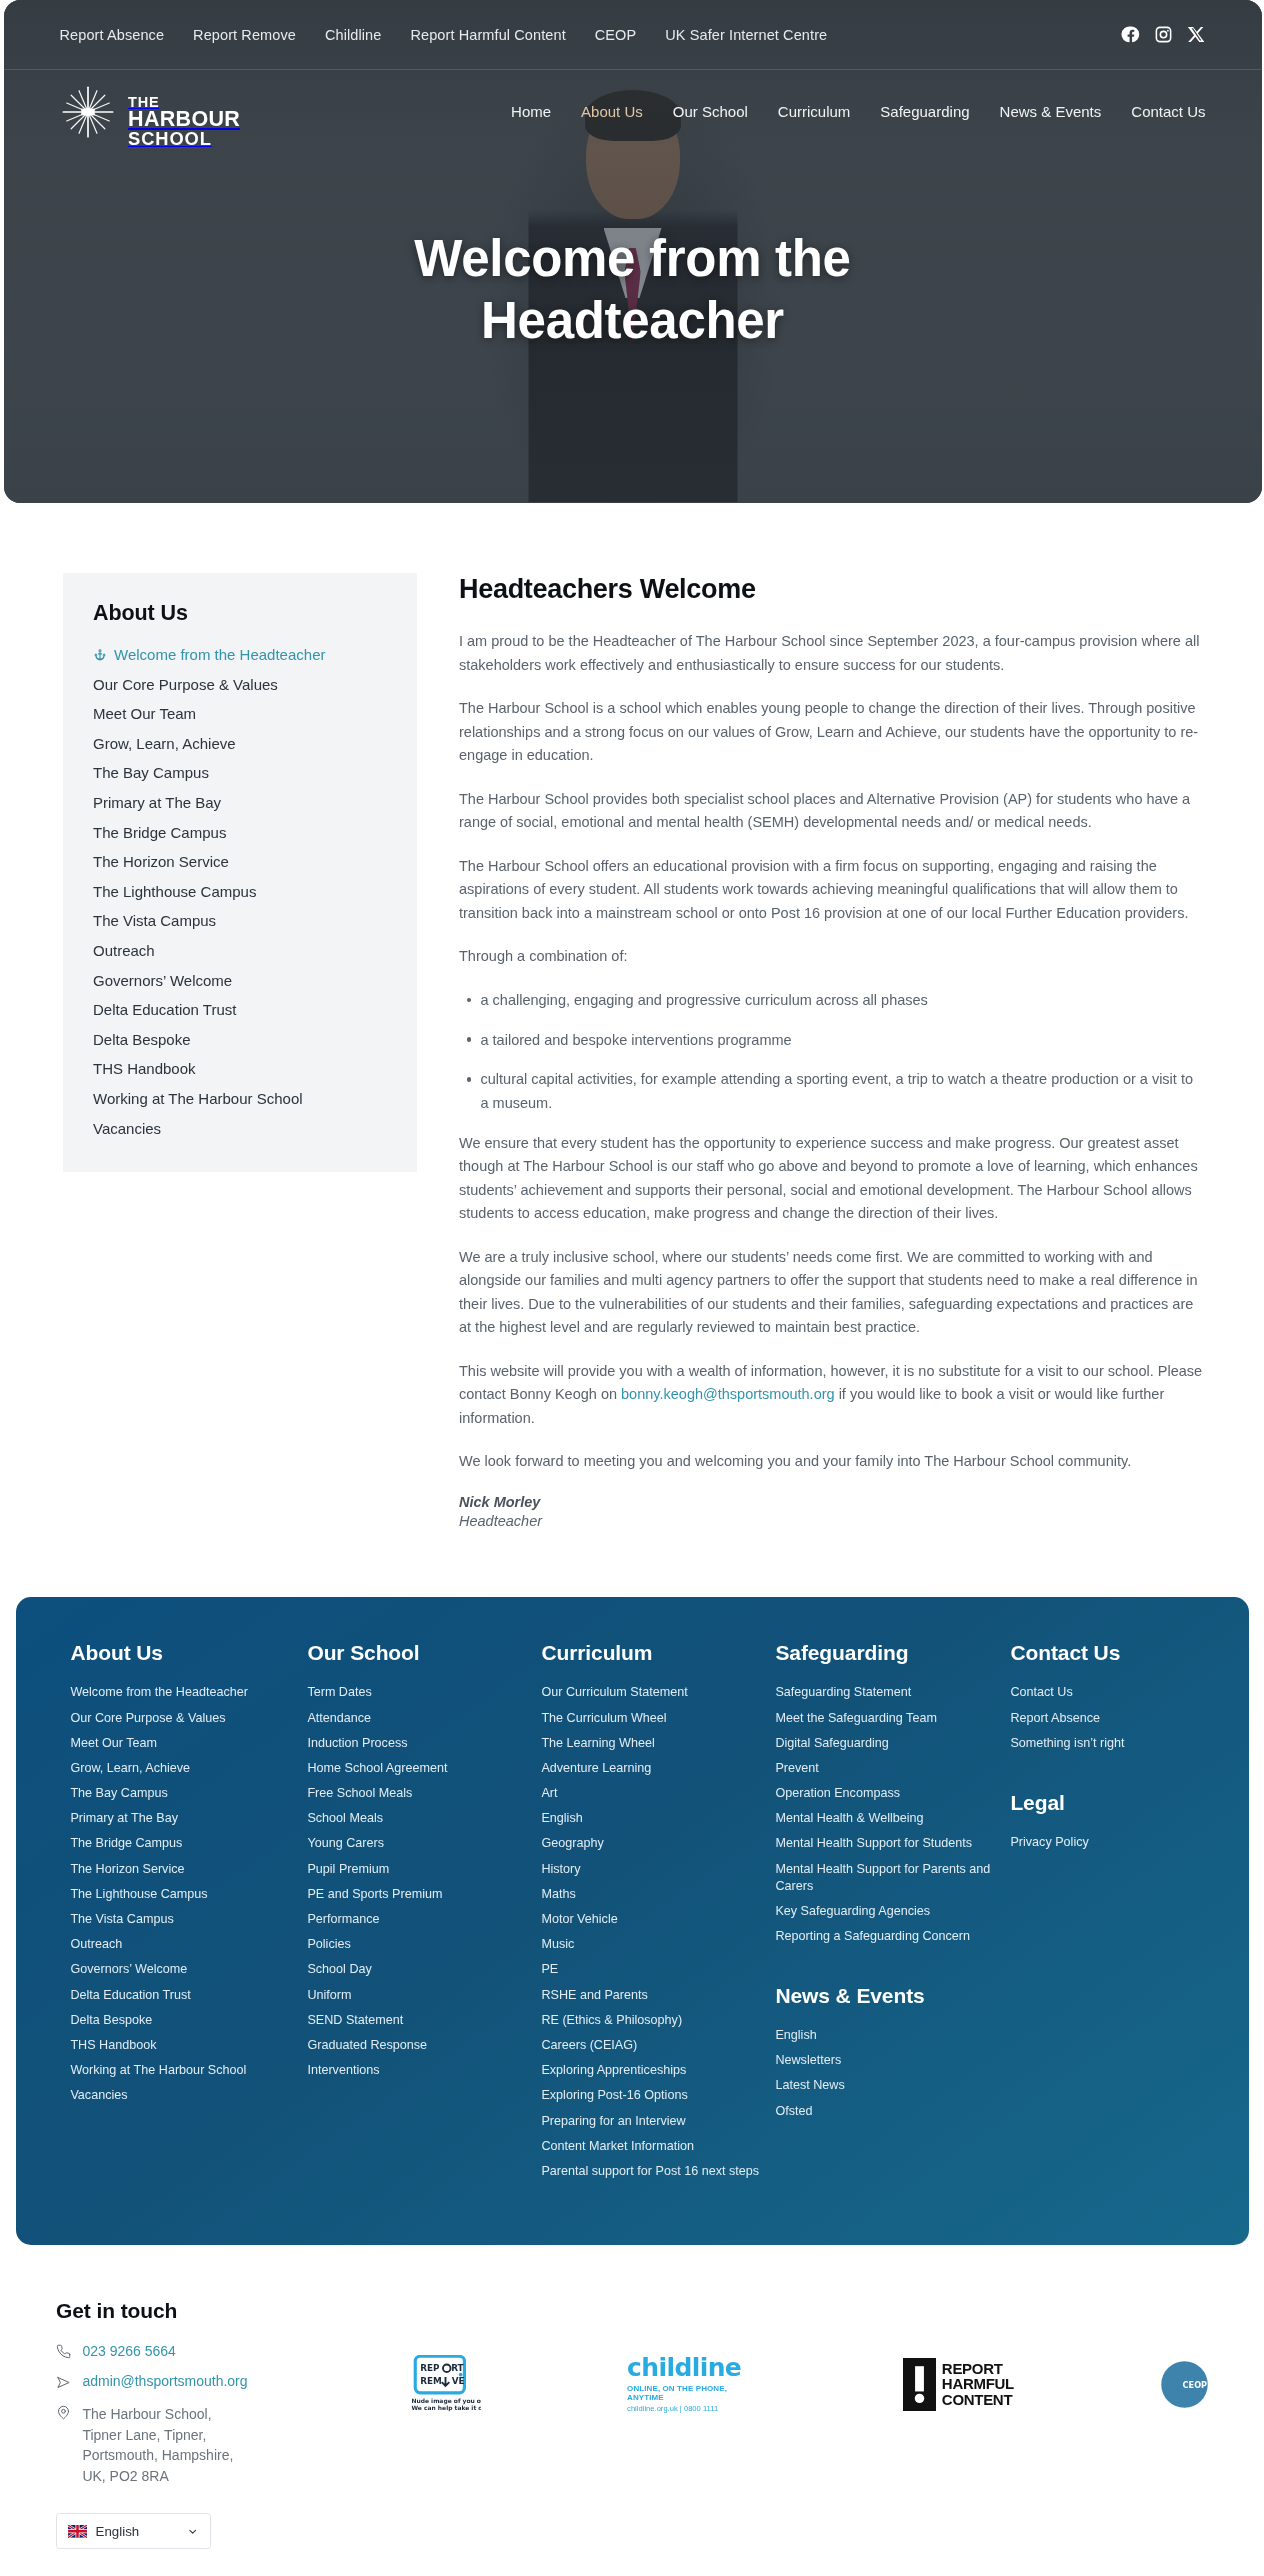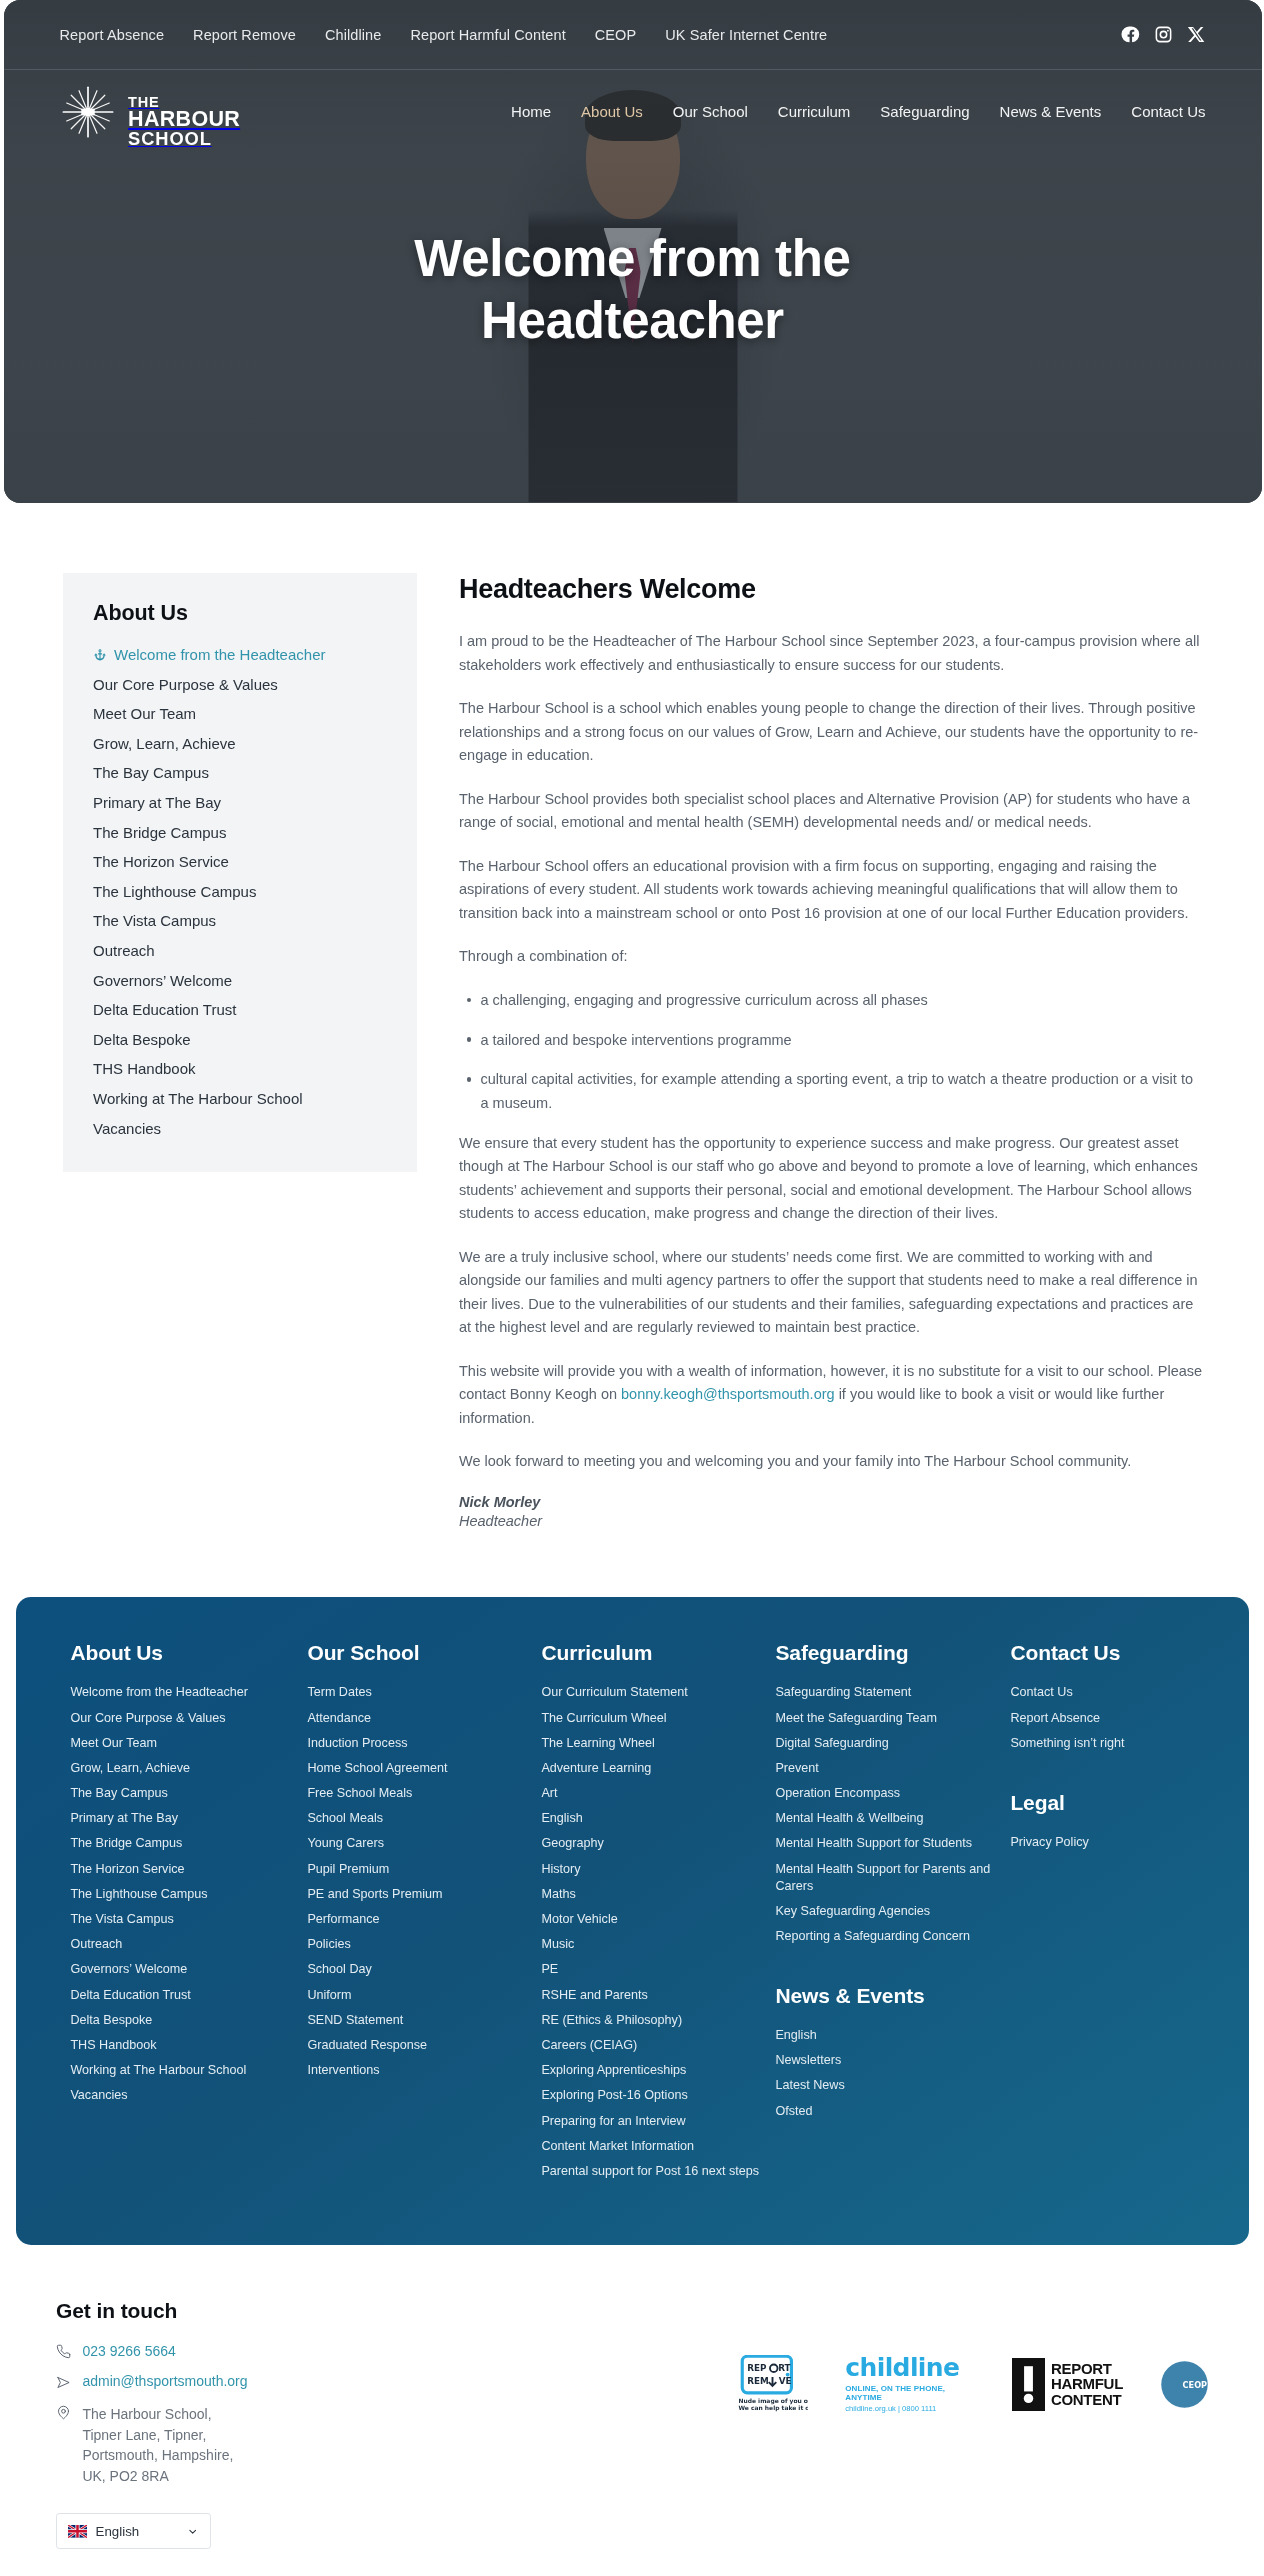--- a/index.html
+++ b/index.html
@@ -286,21 +286,21 @@
   .lang-select span.lbl { font-size: 13.3px; color: #2b333d; }
   .chev { margin-left: auto; width: 11.4px; height: 11.4px; }
   .chev svg { display:block; width:11.4px;height:11.4px; }
 
   .git-right {
     flex: 1;
     display: flex;
     align-items: center;
     gap: 37px;
     padding-top: 56px;
-    justify-content: flex-end;
+    justify-content: space-between;
   }
 
   
   .logo-reportremove { width: 71px; height: 58px; flex:none; }
   .logo-childline { width: 114px; flex:none; }
   .cl-word { color: #29abe2; font-size: 25px; font-weight: 800; letter-spacing: -0.6px; line-height: 1; font-family: "DejaVu Sans", sans-serif; }
   .cl-sub1 { color: #29abe2; font-size: 8px; font-weight: 700; letter-spacing: 0.1px; margin-top: 4.4px; text-transform: uppercase; }
   .cl-sub2 { color: #29abe2; font-size: 7.6px; margin-top: 1.9px; }
   .logo-rhc { display: flex; align-items: stretch; gap: 5.7px; flex:none;margin-left:16px; }
   .rhc-bang {

